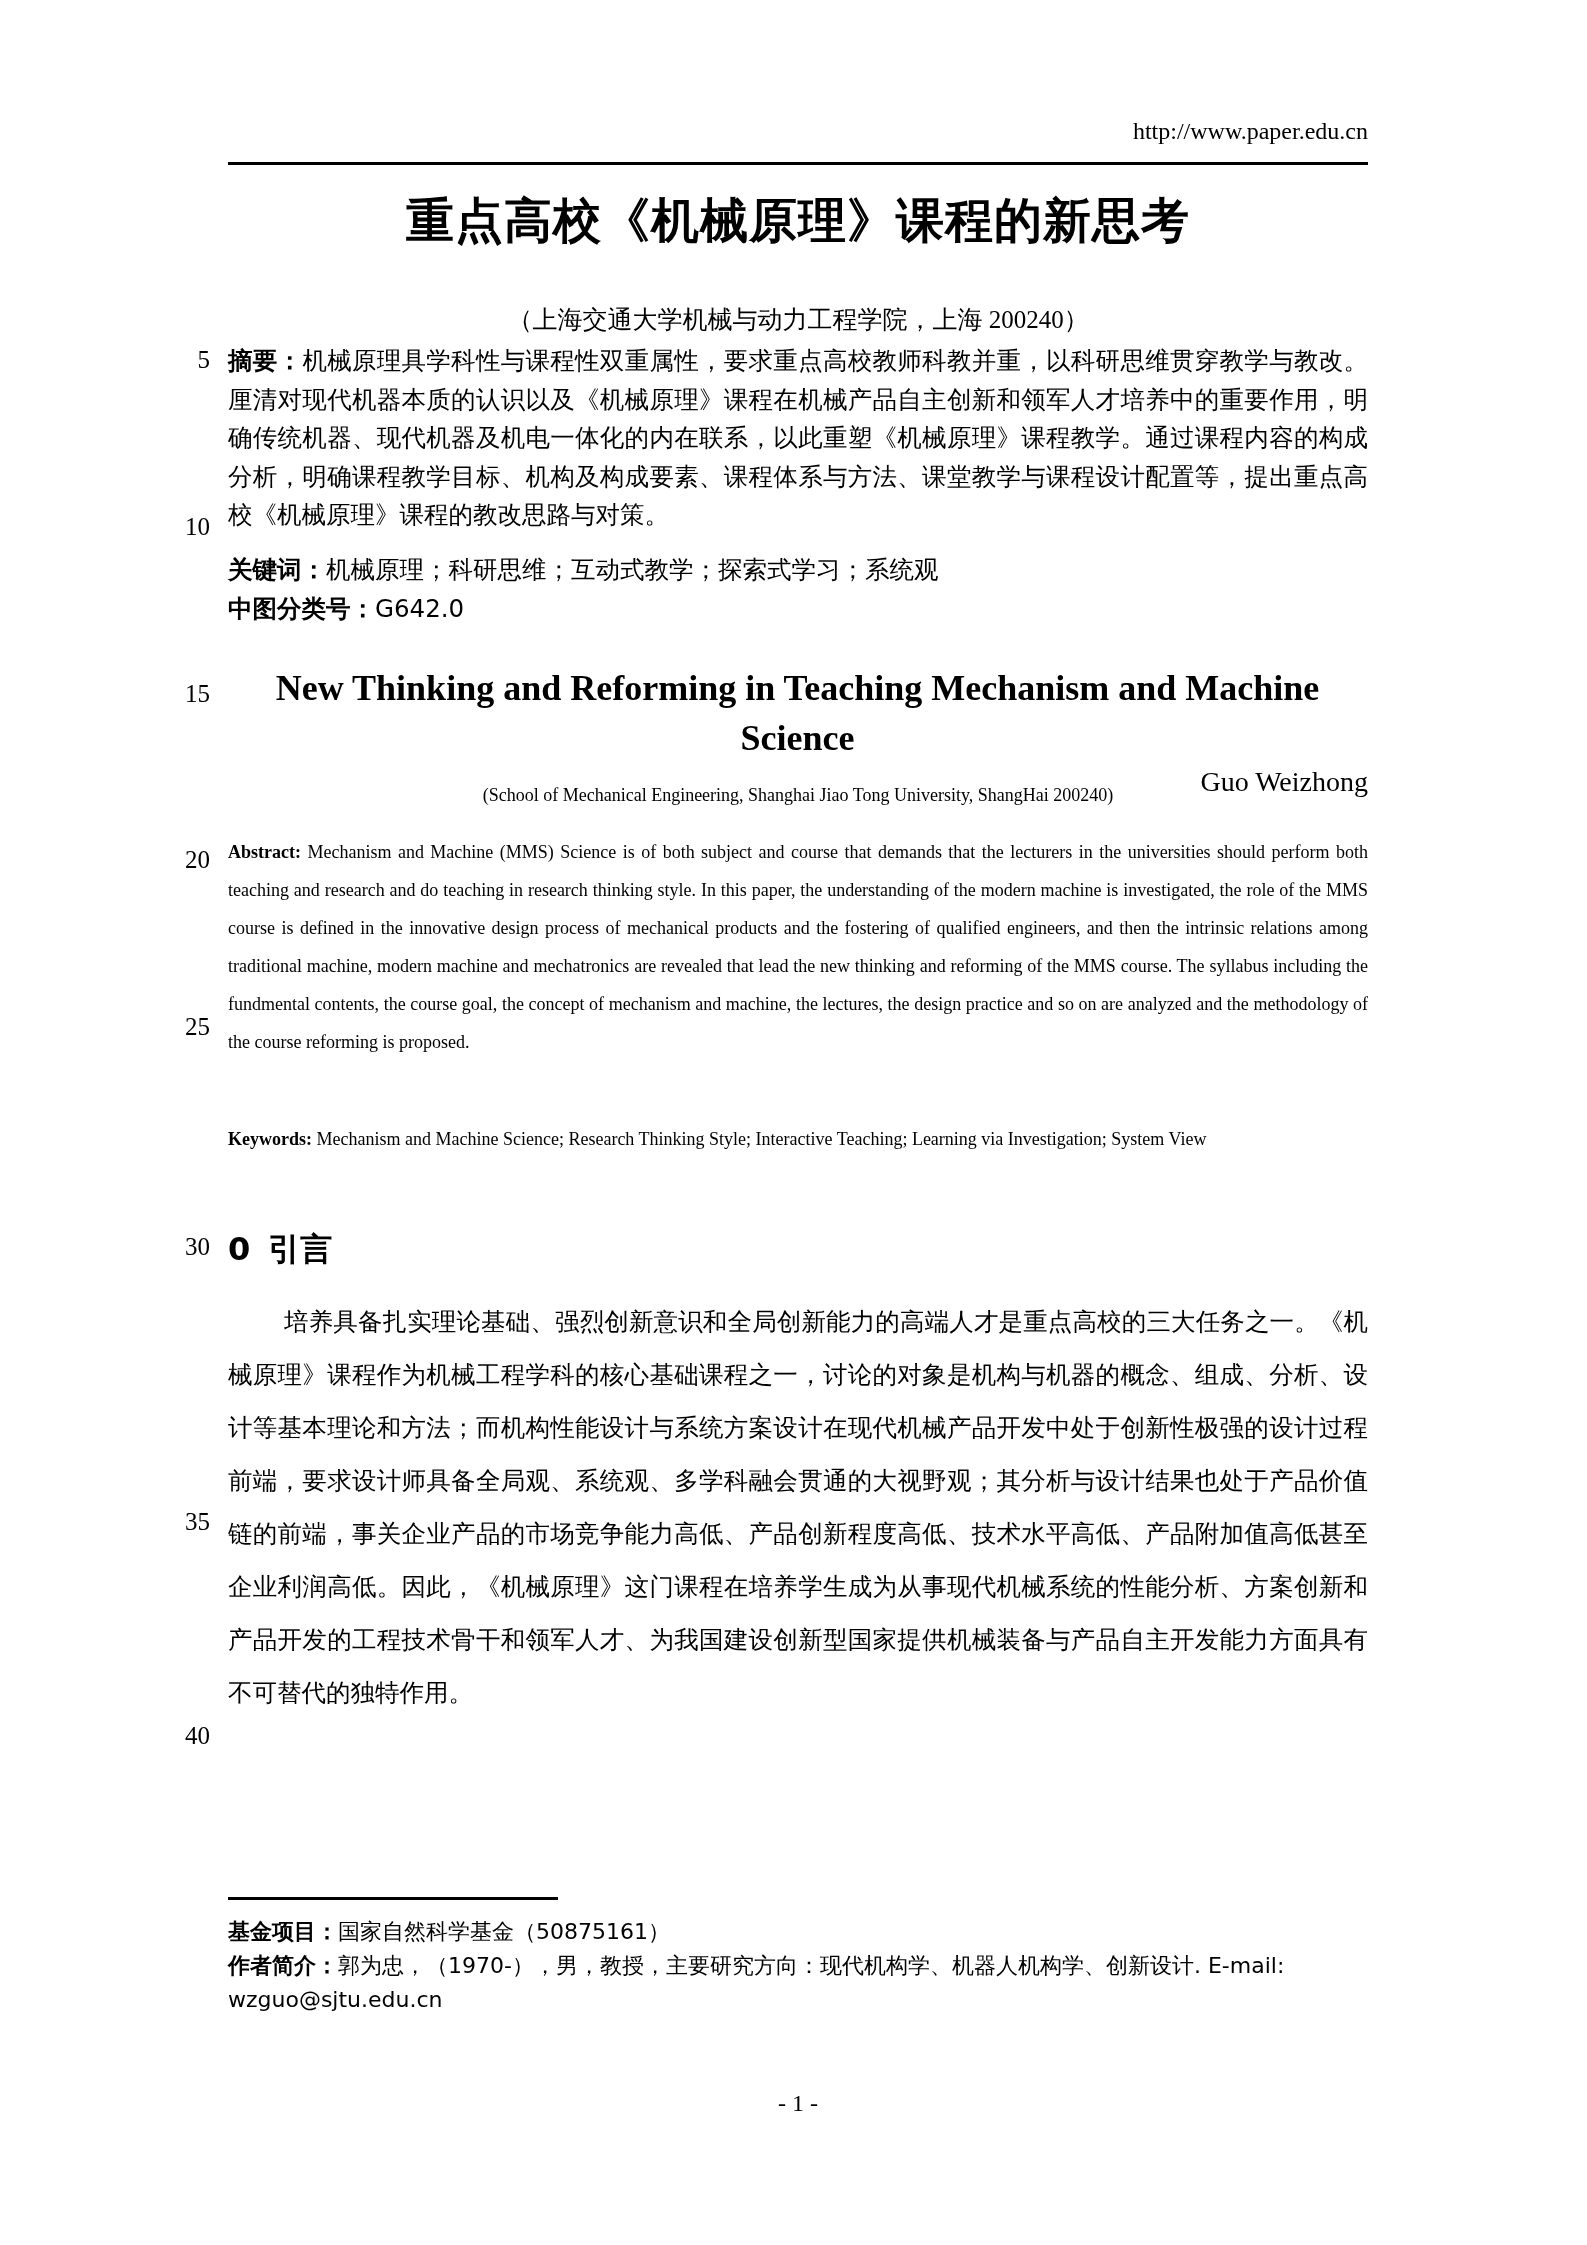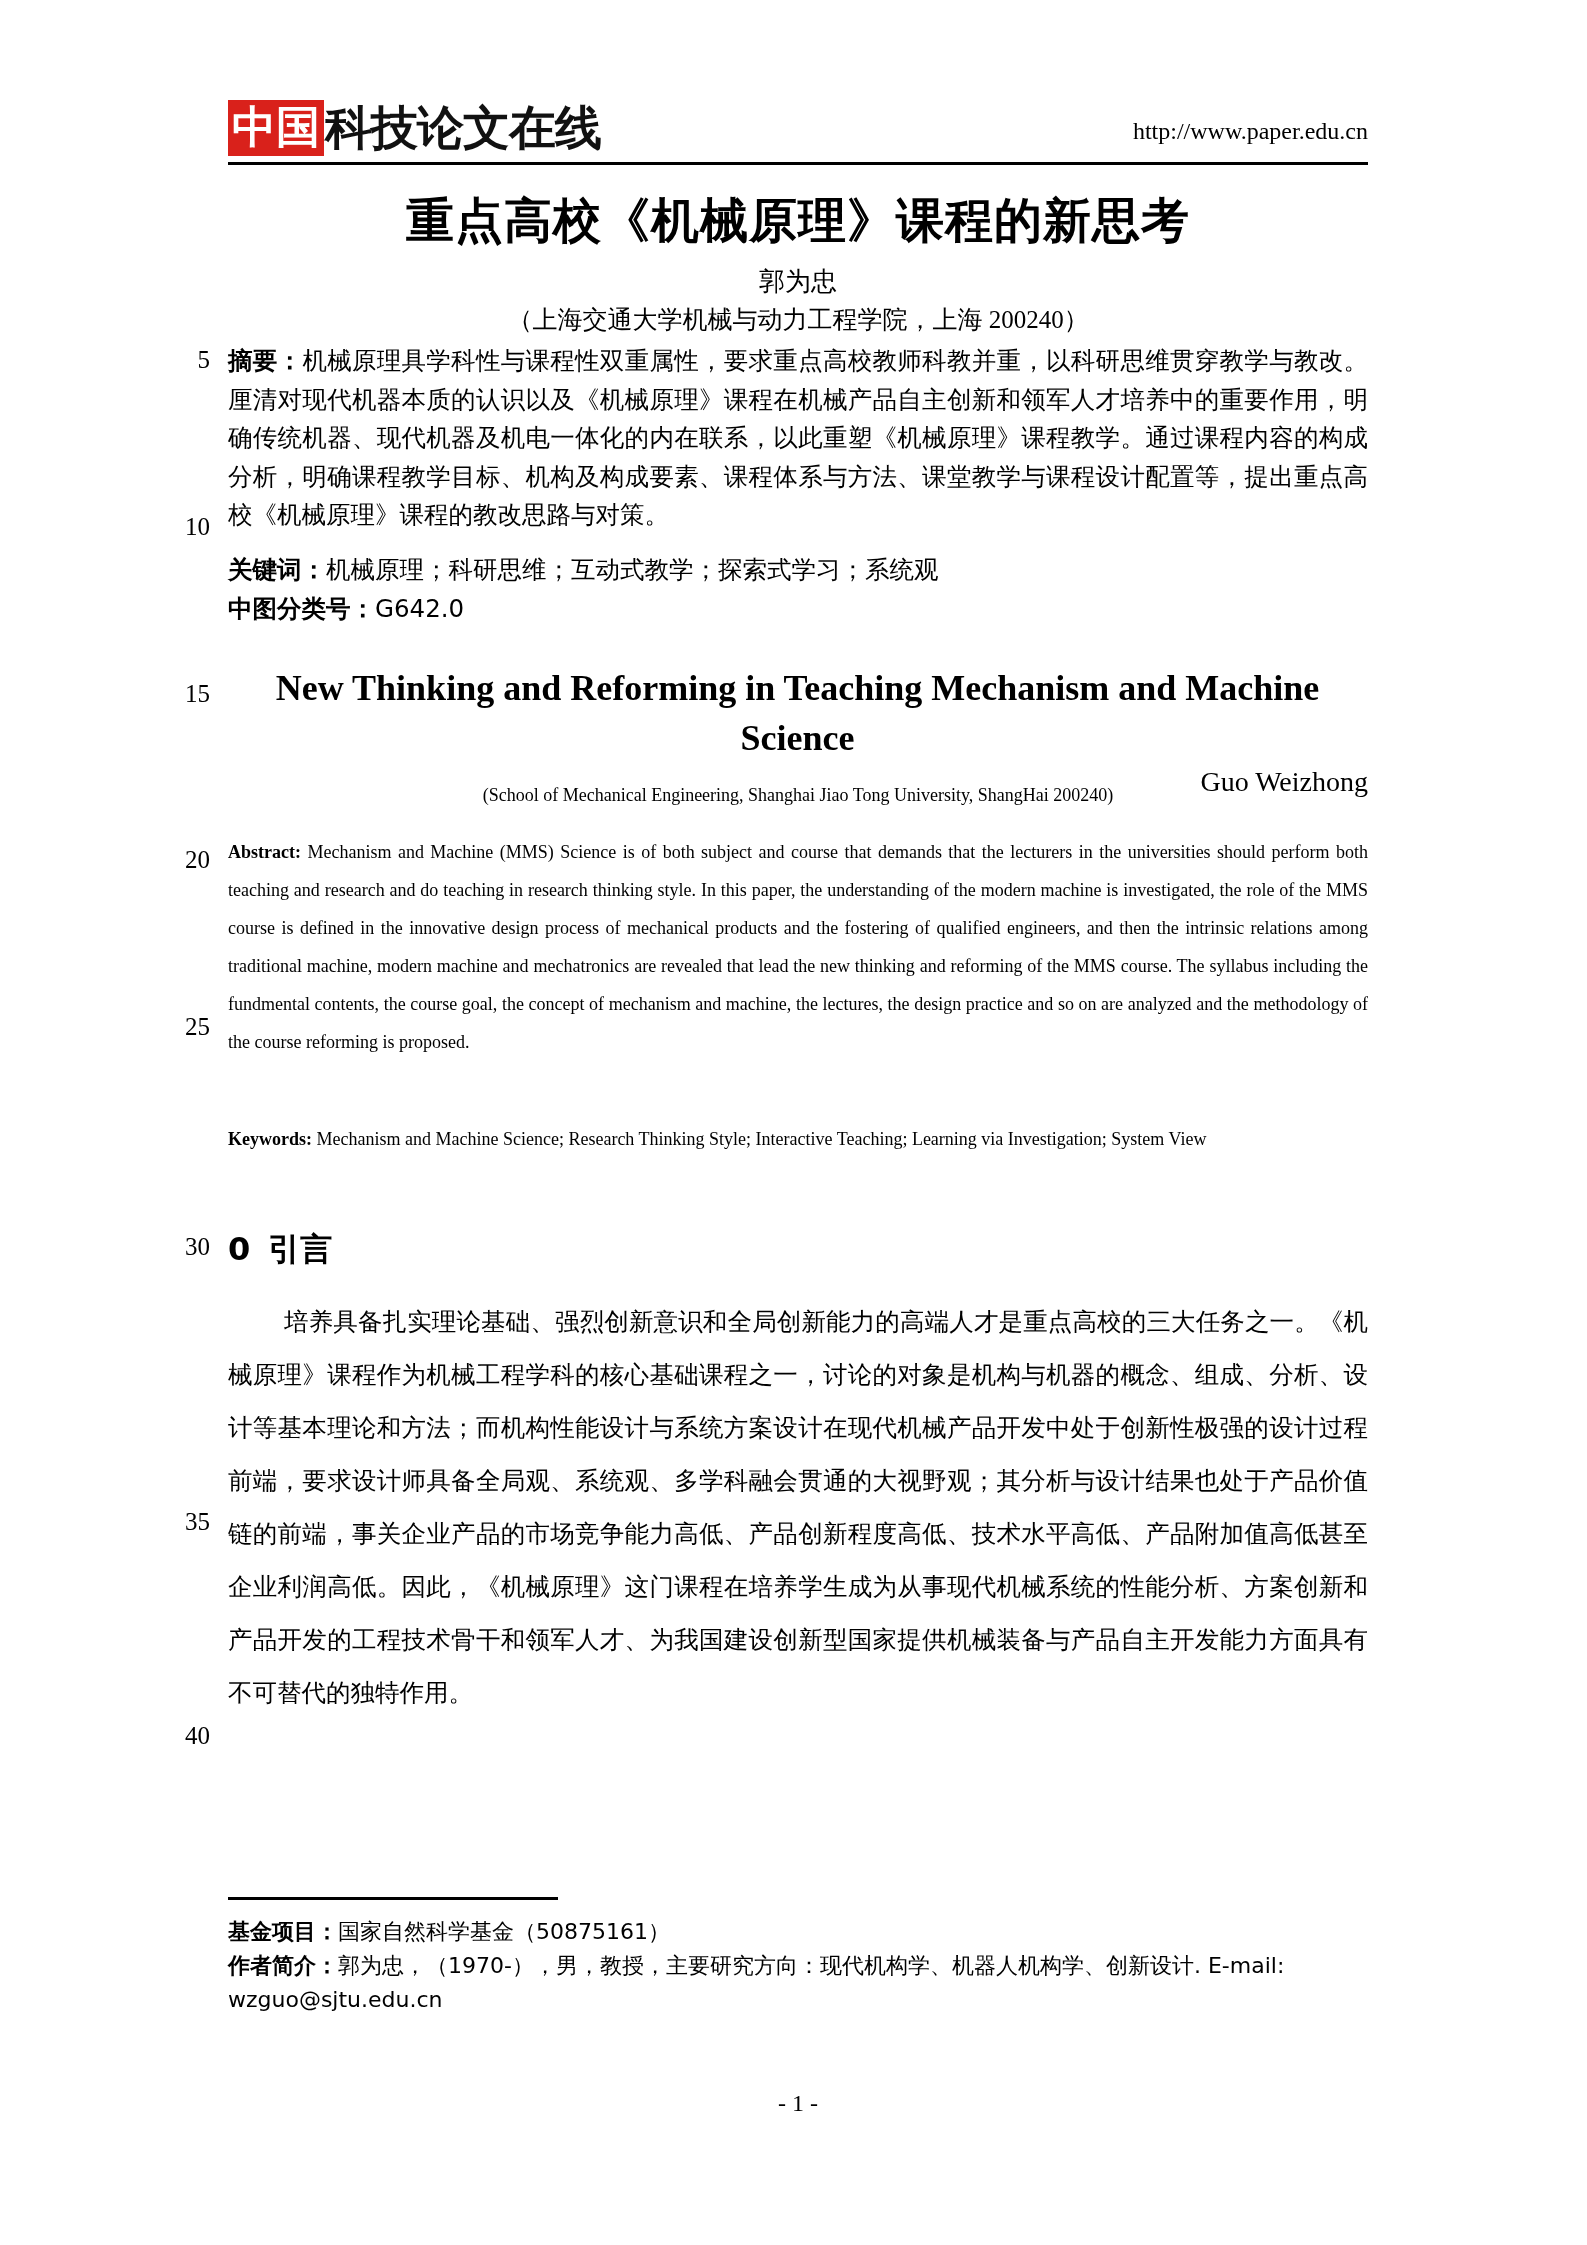--- a/index.html
+++ b/index.html
@@ -240,41 +240,36 @@
     font-family: "Liberation Serif", serif;
     font-size: 24px;
   }
 </style>
 </head>
 <body>
 
 <div class="page">
 
   <div class="masthead">
-    <div class="logo">
-      <span class="logo-red">中国</span>
-        <span class="logo-black">科技论文在线</span>
-    </div>
     <div class="masthead-url">http://www.paper.edu.cn</div>
     <div class="masthead-rule"></div>
   </div>
 
   <div class="linenums">
     <div class="linenum" style="top:346px">5</div>
     <div class="linenum" style="top:513px">10</div>
     <div class="linenum" style="top:680px">15</div>
     <div class="linenum" style="top:846px">20</div>
     <div class="linenum" style="top:1013px">25</div>
     <div class="linenum" style="top:1233px">30</div>
     <div class="linenum" style="top:1508px">35</div>
     <div class="linenum" style="top:1722px">40</div>
   </div>
 
   <div class="title-zh">重点高校《机械原理》课程的新思考</div>
-  <div class="author-zh">郭为忠</div>
   <div class="affil-zh">（上海交通大学机械与动力工程学院，上海 200240）</div>
 
   <div class="col zh-body abstract-zh">
     <span class="lbl">摘要：</span><span>机械原理具学科性与课程性双重属性，要求重点高校教师科教并重，以科研思维贯穿教学与教改。厘清对现代机器本质的认识以及《机械原理》课程在机械产品自主创新和领军人才培养中的重要作用，明确传统机器、现代机器及机电一体化的内在联系，以此重塑《机械原理》课程教学。通过课程内容的构成分析，明确课程教学目标、机构及构成要素、课程体系与方法、课堂教学与课程设计配置等，提出重点高校《机械原理》课程的教改思路与对策。</span>
   </div>
 
   <div class="col zh-body keywords-zh">
     <span class="lbl">关键词：</span><span>机械原理；科研思维；互动式教学；探索式学习；系统观</span>
   </div>
 

